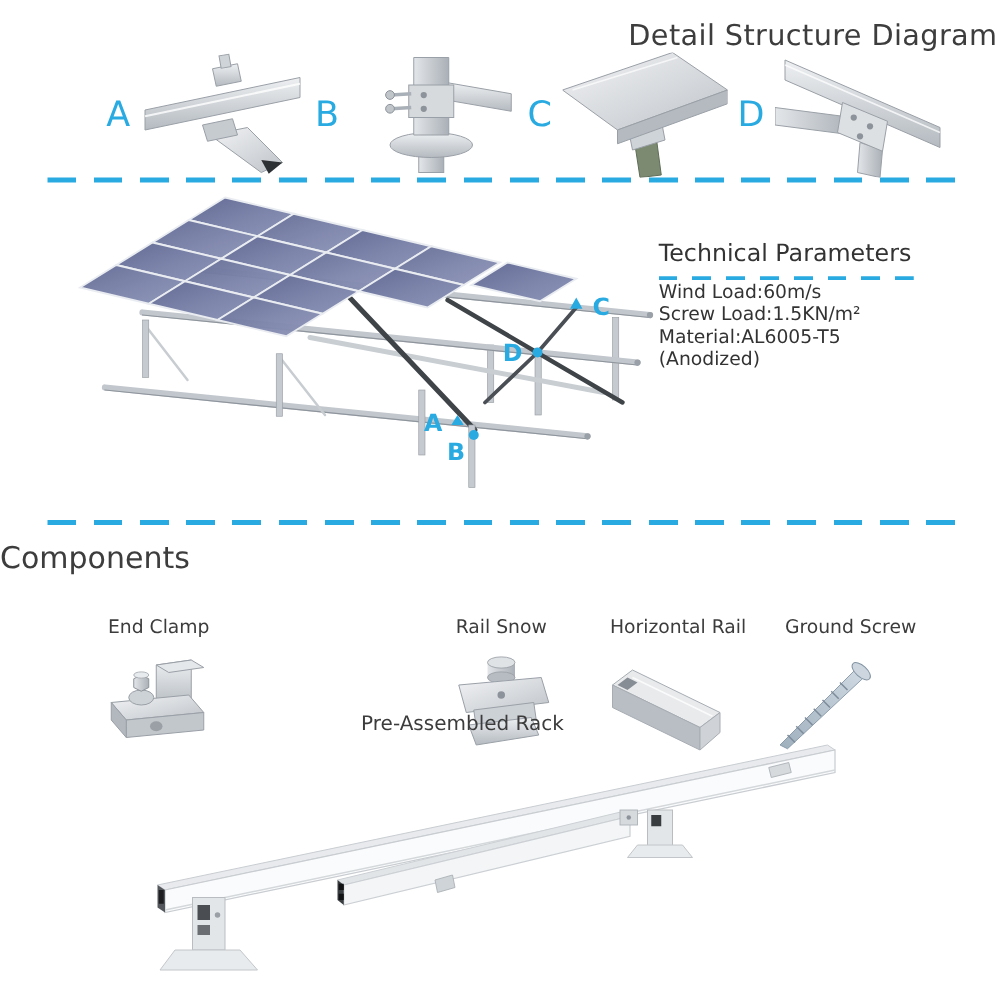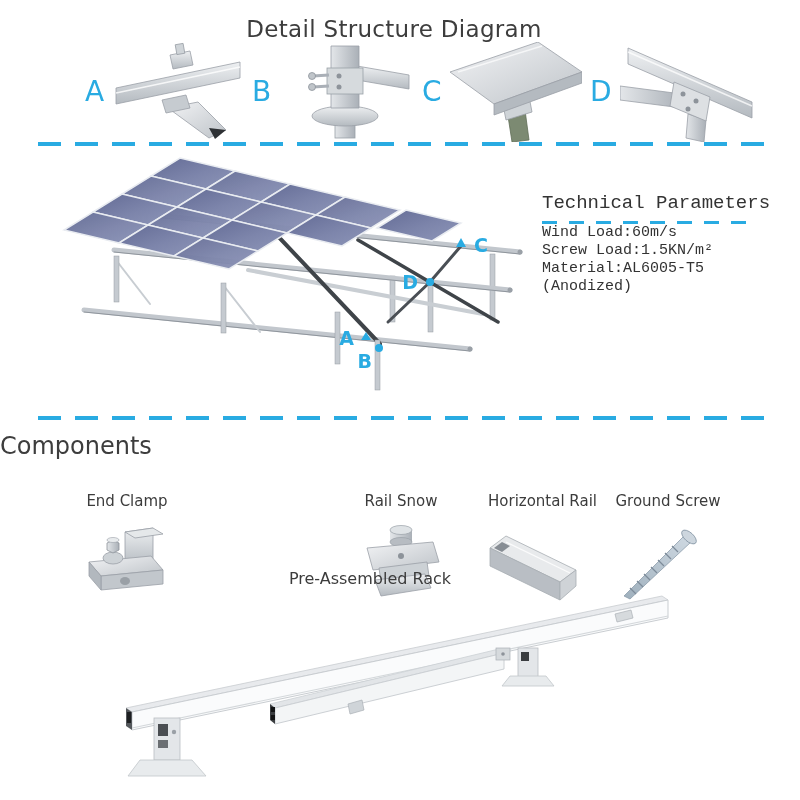--- a/index.html
+++ b/index.html
@@ -1,25 +1,25 @@
 <!DOCTYPE html>
 <html><head>
 <meta charset="utf-8">
 <style>
   html,body{margin:0;padding:0;background:#ffffff;}
   .page{position:relative;width:800px;height:800px;background:#ffffff;overflow:hidden;
         font-family:"DejaVu Sans","Liberation Sans",sans-serif;color:#3b3b3b;}
   .abs{position:absolute;}
-  .page-title{left:0;right:12px;top:16px;text-align:center;font-size:23px;letter-spacing:.3px;color:#3d3d3d;}
+  .page-title{left:0;right:2px;top:16px;text-align:right;font-size:23px;letter-spacing:.3px;color:#3d3d3d;}
   .sep{height:4px;background:repeating-linear-gradient(90deg,#29abe2 0,#29abe2 23px,transparent 23px,transparent 37px);}
   .sep1{left:38px;top:142px;width:727px;}
   .sep2{left:38px;top:416px;width:727px;}
   .detail-item{top:40px;height:104px;display:flex;align-items:center;}
   .detail-letter{font-size:28px;font-weight:500;color:#29abe2;margin-right:8px;line-height:1;}
-  .tech{left:542px;top:192px;width:238px;font-family:Liberation Mono, monospace;}
+  .tech{left:527px;top:192px;width:238px;}
   .tech-title{font-size:19px;color:#333;}
   .tech-underline{margin-top:7px;width:204px;height:3px;
      background:repeating-linear-gradient(90deg,#29abe2 0,#29abe2 15px,transparent 15px,transparent 27px);}
   .tech-line{font-size:15px;color:#333;margin-top:0;line-height:1.2;}
   .tech-line .l2{display:block;}
   .comp-title{left:0;right:0;top:432px;font-size:24px;color:#3d3d3d;}
   .comp-item{top:460px;width:130px;text-align:center;margin-top:32px;}
   .comp-label{font-size:15px;color:#3c3c3c;height:22px;}
   .comp-img{margin-top:4px;}
   .pre-label{left:180px;top:569px;width:380px;text-align:center;font-size:16px;color:#3c3c3c;}
@@ -237,21 +237,21 @@
       <g>
         <polygon points="18,30 34,18 104,52 88,64" fill="#e8eaec" stroke="#a7adb3" stroke-width="0.8"></polygon>
         <polygon points="18,30 88,64 88,82 18,48" fill="#b9bec4" stroke="#a7adb3" stroke-width="0.8"></polygon>
         <polygon points="88,64 104,52 104,68 88,82" fill="#cfd3d7" stroke="#a7adb3" stroke-width="0.8"></polygon>
         <polygon points="22,30 30,24 38,28 30,34" fill="#878d94"></polygon>
         <line x1="34" y1="24" x2="98" y2="55" stroke="#ffffff" stroke-width="1.3" opacity="0.8"></line>
       </g>
     </svg>
   </div>
 
-  <div class="abs comp-item" style="left:603px;">
+  <div class="abs comp-item" style="left:603px;text-align:right;">
     <div class="comp-label">Ground Screw</div>
     <svg class="comp-img" width="130" height="85" viewBox="0 0 120 85">
       <g>
         <path d="M16,78 L76,18 L83,24 L22,81 Z" fill="url(#gScrew)" stroke="#8294a3" stroke-width="0.7"></path>
         <ellipse cx="81" cy="19" rx="9" ry="4.5" fill="#cdd6de" stroke="#8294a3" stroke-width="0.8" transform="rotate(42 81 19)"></ellipse>
         <line x1="22" y1="70" x2="28" y2="76" stroke="#7e8c9a" stroke-width="1.2"></line>
         <line x1="29" y1="63" x2="35" y2="69" stroke="#7e8c9a" stroke-width="1.2"></line>
         <line x1="36" y1="56" x2="42" y2="62" stroke="#7e8c9a" stroke-width="1.2"></line>
         <line x1="43" y1="49" x2="49" y2="55" stroke="#7e8c9a" stroke-width="1.2"></line>
         <line x1="50" y1="42" x2="56" y2="48" stroke="#7e8c9a" stroke-width="1.2"></line>

